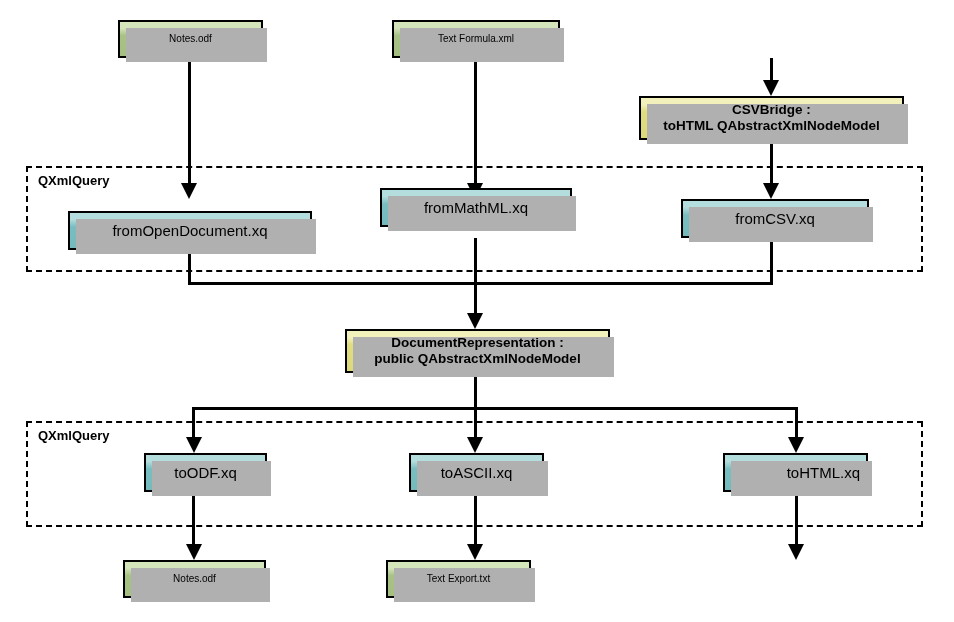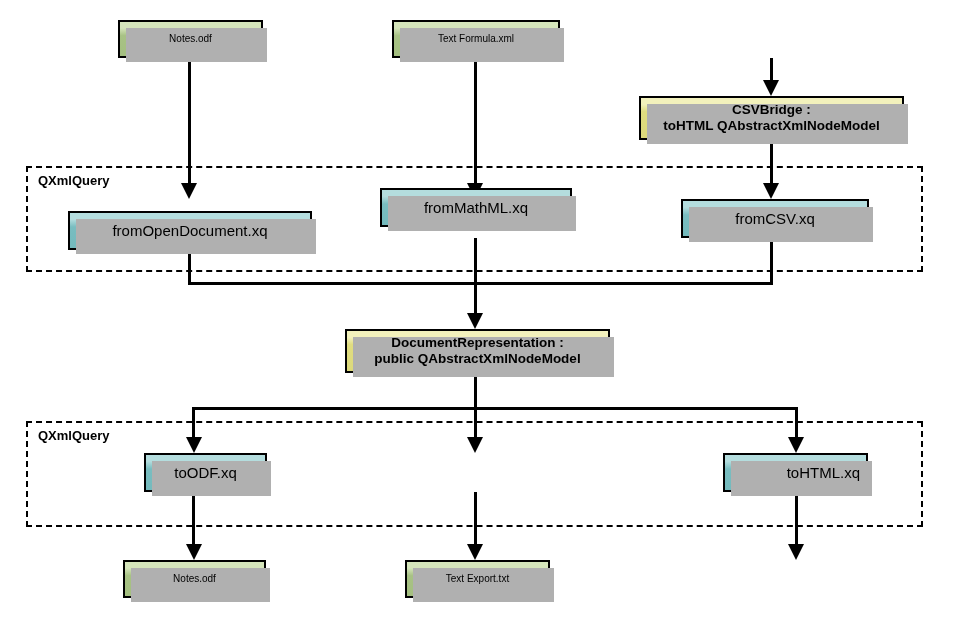--- a/index.html
+++ b/index.html
@@ -139,30 +139,33 @@
 
   <div class="node cls" style="left:345px; top:329px; width:265px; height:44px;">
     <span class="label">DocumentRepresentation :
 public QAbstractXmlNodeModel</span>
   </div>
 
   <div class="node xq" style="left:133px; top:453px; width:123px; height:39px;margin-left:11px;">
     <span class="label">toODF.xq</span>
   </div>
 
+  <div class="node xq" style="left:409px; top:453px; width:135px; height:39px;">
+    <span class="label">toASCII.xq</span>
+  </div>
 
   <div class="node xq" style="left:723px; top:453px; width:145px; height:39px;justify-content:flex-end;">
     <span class="label">toHTML.xq</span>
   </div>
 
   <div class="node file" style="left:123px; top:560px; width:143px; height:38px;">
     <span class="label">Notes.odf</span>
   </div>
 
-  <div class="node file" style="left:405px; top:560px; width:145px; height:38px;">
+  <div class="node file" style="left:386px; top:560px; width:145px; height:38px;">
     <span class="label">Text Export.txt</span>
   </div>
 
 
   <div class="conn v" style="left:188px; top:58px; height:125px;"></div>
   <div class="arrow" style="left:181px; top:183px;"></div>
 
   <div class="conn v" style="left:474px; top:58px; height:125px;"></div>
   <div class="arrow" style="left:467px; top:183px;"></div>
 

